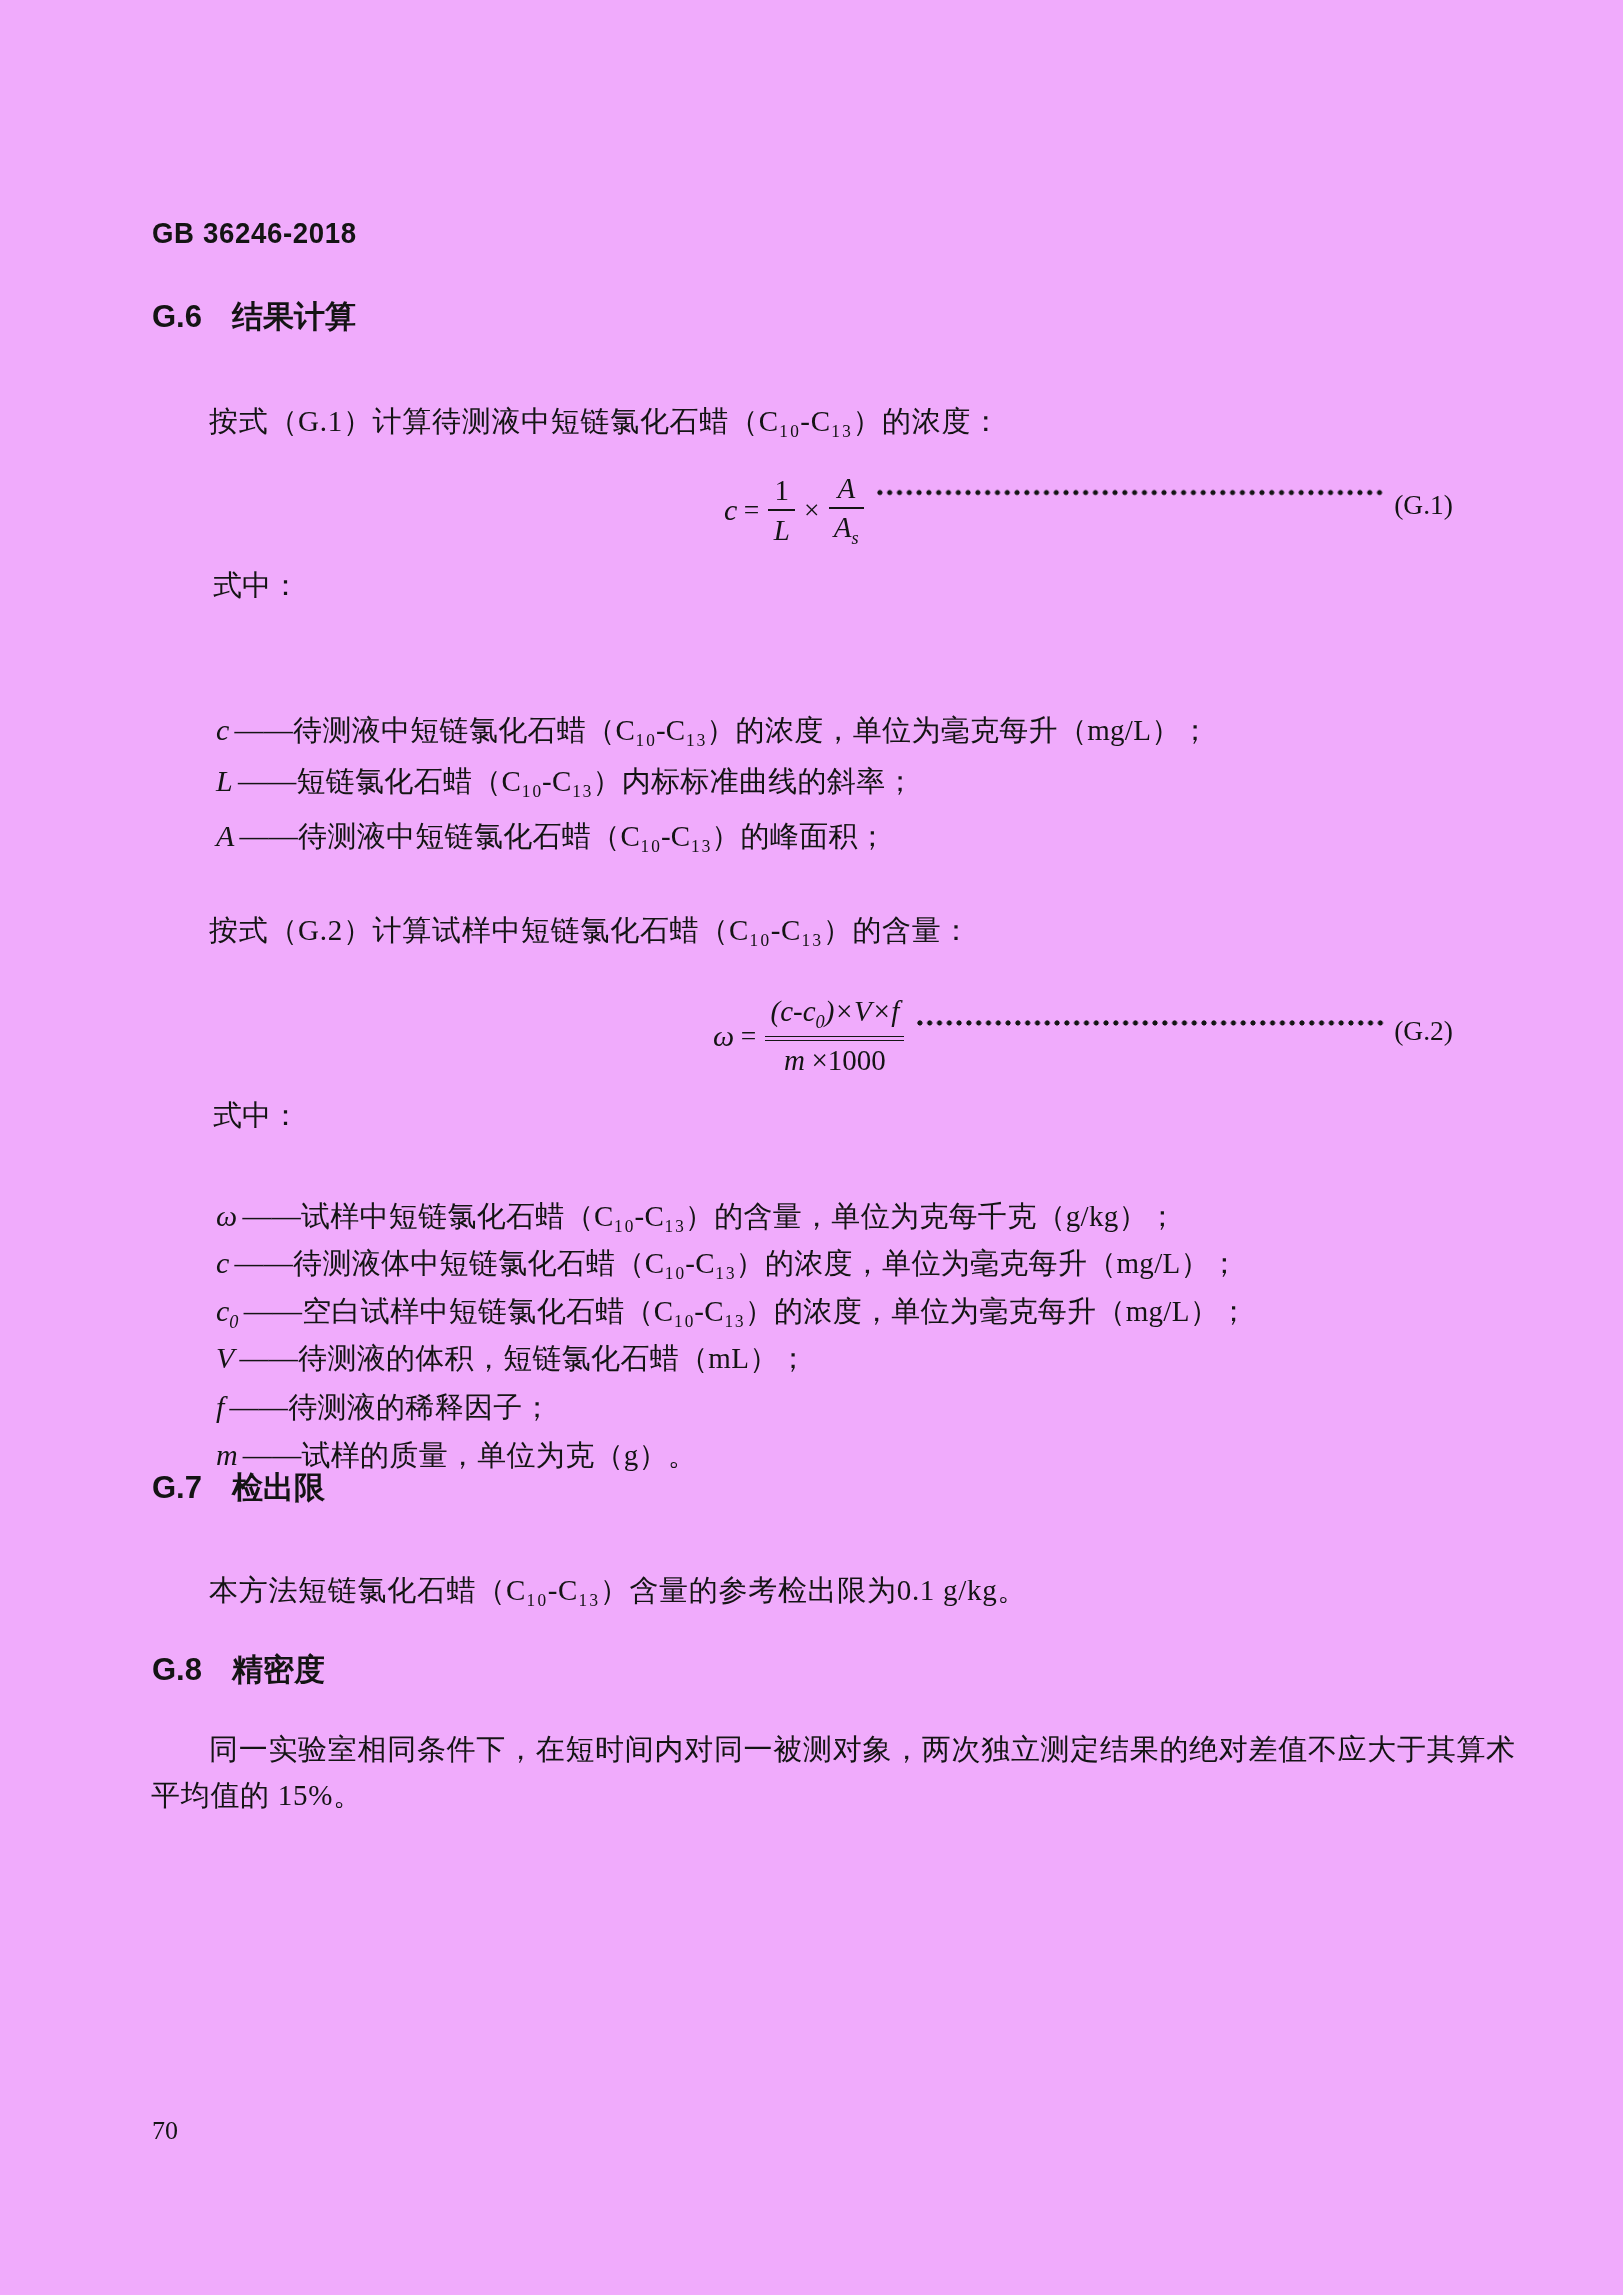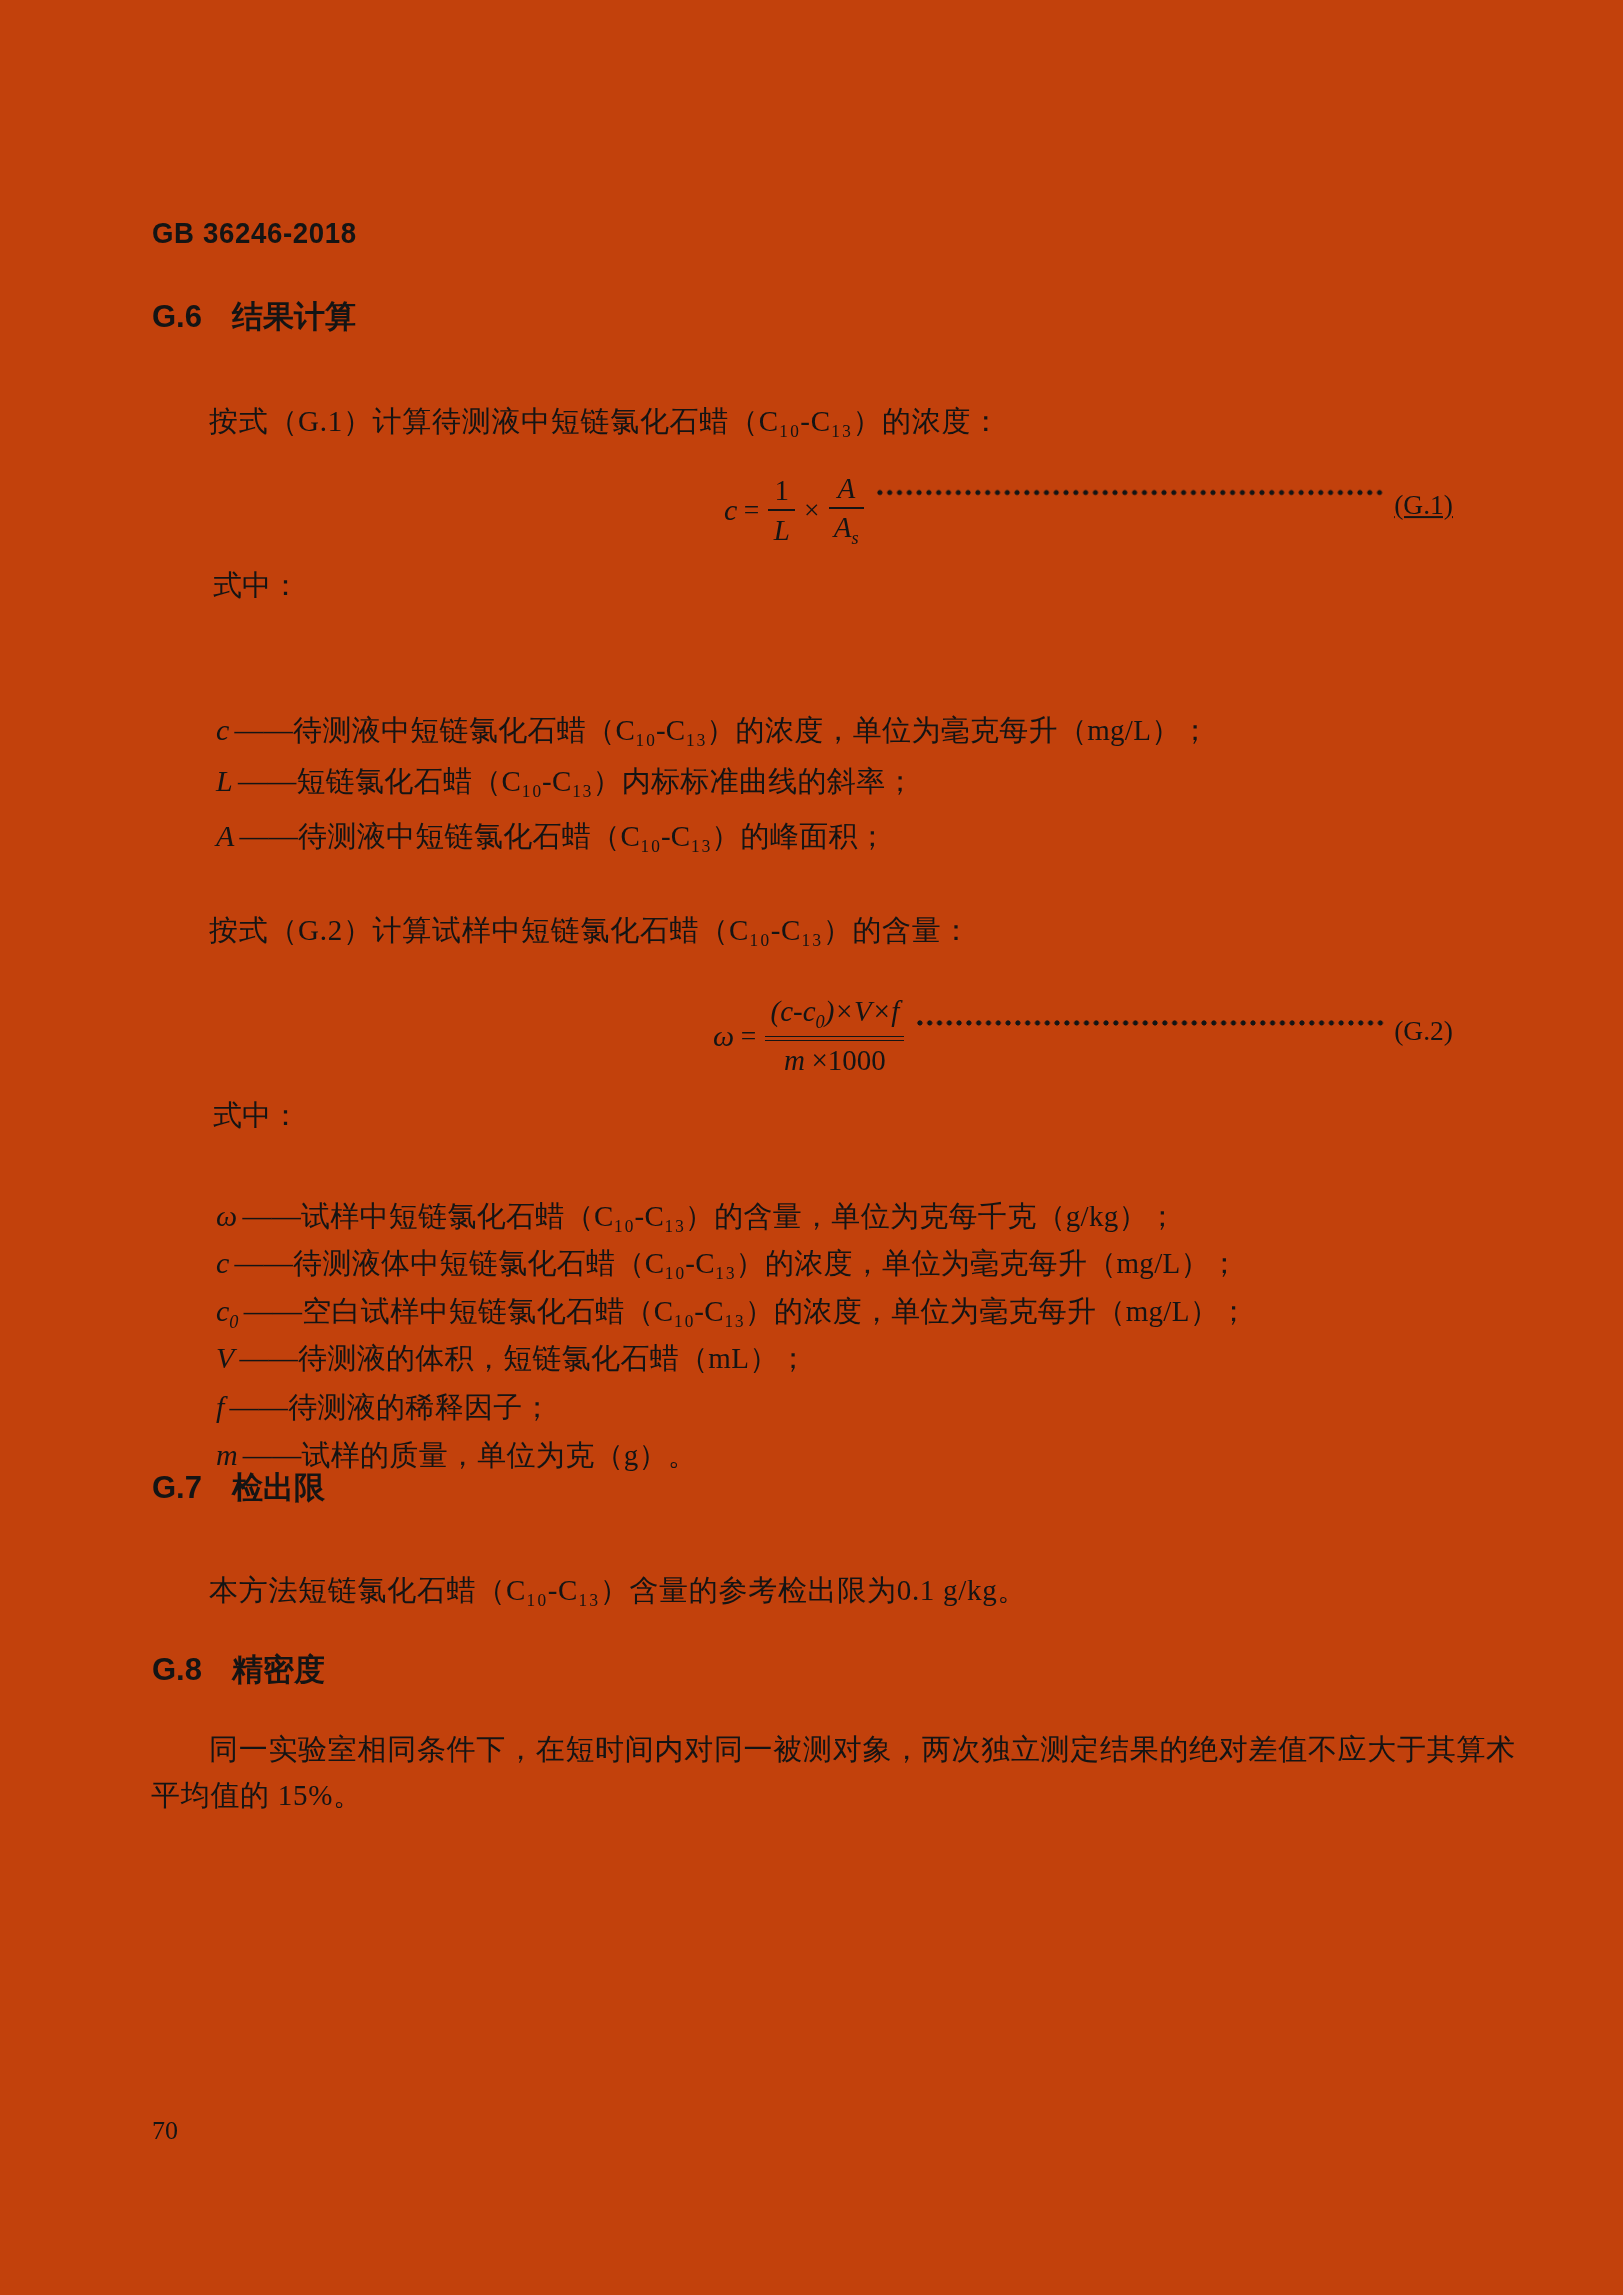--- a/index.html
+++ b/index.html
@@ -1,19 +1,19 @@
 <!DOCTYPE html>
 <html style="font-size:10.5px"><head>
 <meta charset="utf-8">
 <style>
   html,body { margin:0; padding:0; background:#ffffff; }
   .page {
     position:relative;
     width:1623px; height:2295px;
-    background:#c2410c;
+    background:#f0abfc;
     font-family:"Liberation Serif", serif;
     color:#141414;
     overflow:hidden;
   }
 
   
   .gb-code {
     position:absolute; left:152px; top:216px;
     font-family:"Liberation Sans", sans-serif;
     font-size:30px; font-weight:600; letter-spacing:0.7px;
@@ -83,21 +83,21 @@
   .fden .upr { margin-left:6.5px; }
 
   .leader {
     flex:1 1 auto; height:7.9px; margin:0 10.5px 0 9.2px;
     background-image:radial-gradient(circle at 3.9px 3.9px, #141414 2.2px, transparent 2.9px);
     background-size:9.8px 7.9px; background-repeat:repeat-x;
   }
   #formula-g1 .leader { transform:translateY(-18.3px); }
   #formula-g2 .leader { transform:translateY(-13px); }
   .flabel { font-size:27.5px; white-space:nowrap; }
-  #formula-g1 .flabel { transform:translateY(-5.9px);text-decoration:underline; }
+  #formula-g1 .flabel { transform:translateY(-5.9px); }
   #formula-g2 .flabel { transform:translateY(-5.2px); }
 
   
   .pageno {
     position:absolute; left:152px; top:2118px;
     font-size:26px; line-height:1;
   }
 </style>
 </head>
 <body>

